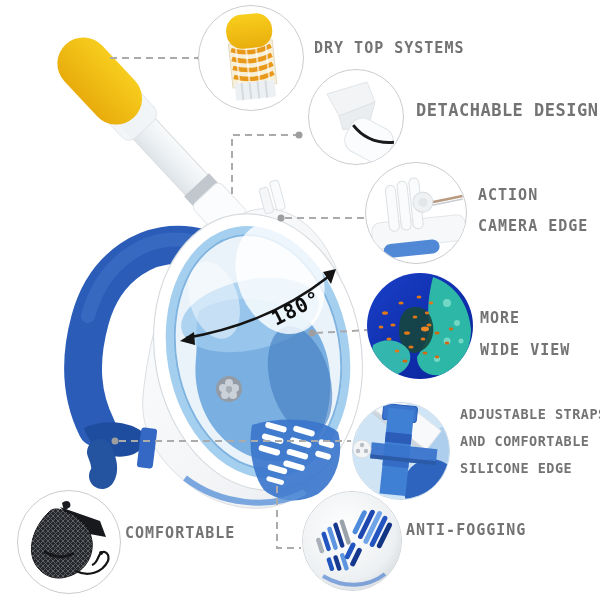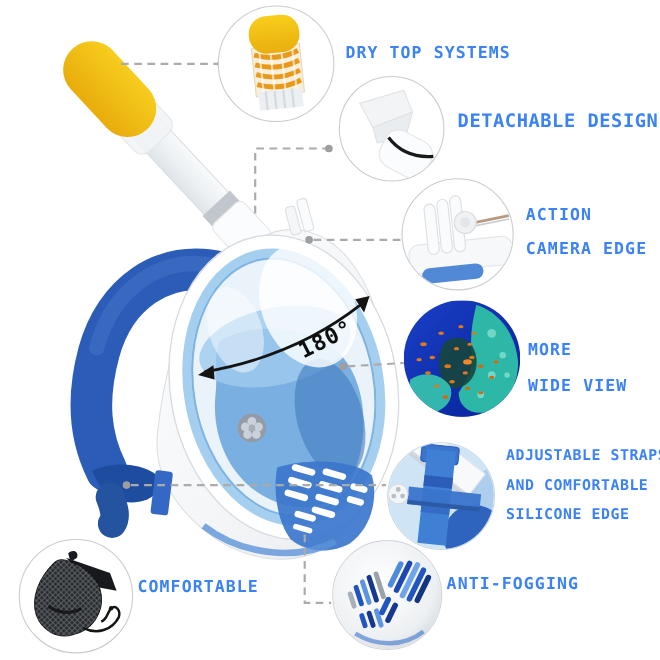--- a/index.html
+++ b/index.html
@@ -11,21 +11,21 @@
   .callout{position:absolute;border-radius:50%;overflow:hidden;background:#fff;}
   .ring{border:1px solid #C9CCD0;}
   #c-dry{left:198px;top:5px;width:104px;height:104px;}
   #c-det{left:308px;top:69px;width:94px;height:94px;}
   #c-act{left:365px;top:162px;width:100px;height:100px;}
   #c-wide{left:367px;top:273px;width:106px;height:106px;border:none;}
   #c-straps{left:352px;top:402px;width:96px;height:96px;border:1px solid #C5D6E5;}
   #c-anti{left:302px;top:491px;width:98px;height:98px;border:1px solid #D2D6DA;}
   #c-bag{left:17px;top:490px;width:102px;height:102px;}
   
-  .label{position:absolute;color:#3b82f6;font-weight:bold;letter-spacing:1px;z-index:20;}
+  .label{position:absolute;color:#737373;font-weight:bold;letter-spacing:1px;z-index:20;}
   .label span{display:block;white-space:pre;}
   #l-dry{left:314px;top:39px;font-size:15px;}
   #l-det{left:416px;top:100px;font-size:17px;letter-spacing:.5px;text-align:center;}
   #l-act{left:478px;top:180px;font-size:15px;line-height:31px;}
   #l-wide{left:480px;top:302px;font-size:15px;line-height:32px;}
   #l-straps{left:460px;top:401px;font-size:13.5px;line-height:27px;letter-spacing:.5px;}
   #l-anti{left:406px;top:515px;font-size:15px;line-height:30px;}
   #l-bag{left:125px;top:519px;font-size:15px;line-height:29px;}
   
   #fov{position:absolute;left:270px;top:296px;font-size:20px;font-weight:bold;color:#0d0d0d;

